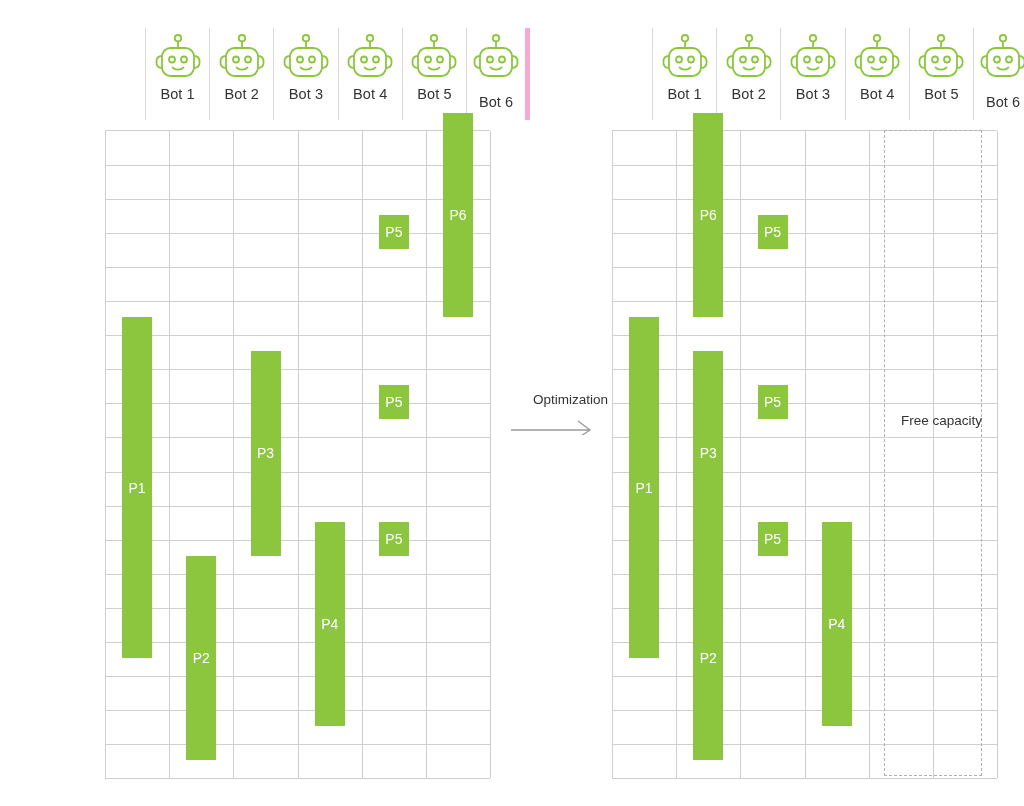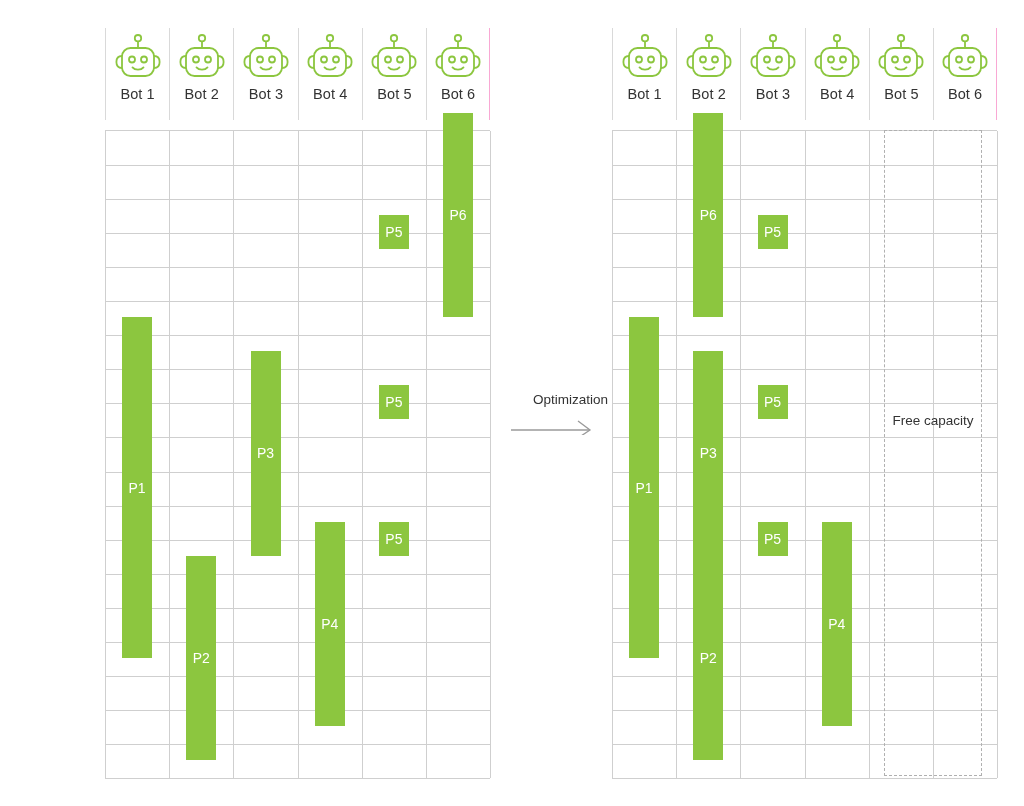--- a/index.html
+++ b/index.html
@@ -9,28 +9,28 @@
     font-family:"Liberation Sans", sans-serif;
     position:relative;
     overflow:hidden;
     -webkit-font-smoothing:antialiased;
   }
   .panel{position:absolute;top:0;}
   .panel-left{left:0;}
   .panel-right{left:507px;}
 
   
-  .bot-header{position:absolute;height:92px;}
+  .bot-header{position:absolute;height:92px;margin-left:40px;}
   .bot-cell{
     position:absolute;top:0;height:92px;
     box-sizing:border-box;
     border-left:1px solid #d9d9d9;
     display:flex;flex-direction:column;align-items:center;justify-content:flex-start;
   }
-  .bot-cell.last{border-right:1px solid #f9a8d4;}
+  .bot-cell.last{border-right:5px solid #f9a8d4;gap:8px;}
   .bot-icon{margin-top:6px;}
   .bot-label{
     font-size:14.5px;color:#333333;margin-top:2px;letter-spacing:.1px;
   }
 
   
   .grid{position:absolute;box-sizing:border-box;border-top:1px solid #cfcfcf;}
   .gline-h{position:absolute;left:0;height:1px;background:#cfcfcf;}
   .gline-v{position:absolute;top:0;width:1px;background:#cfcfcf;}
 
@@ -43,21 +43,21 @@
   .bar span{pointer-events:none;}
 
   
   .free-box{
     position:absolute;box-sizing:border-box;
     border:1px dashed #b0b0b0;
     display:flex;align-items:center;justify-content:center;
   }
   .free-label{
     position:absolute;font-size:13.5px;color:#333333;
-    text-align:center;
+    text-align:right;
   }
 
   
   .opt-wrap{position:absolute;left:496px;top:392px;width:112px;text-align:center;}
   .opt-label{font-size:13.5px;color:#333333;display:block;text-align:right;}
   .opt-arrow{display:block;margin-top:12px;}
 </style>
 </head>
 <body>
 

